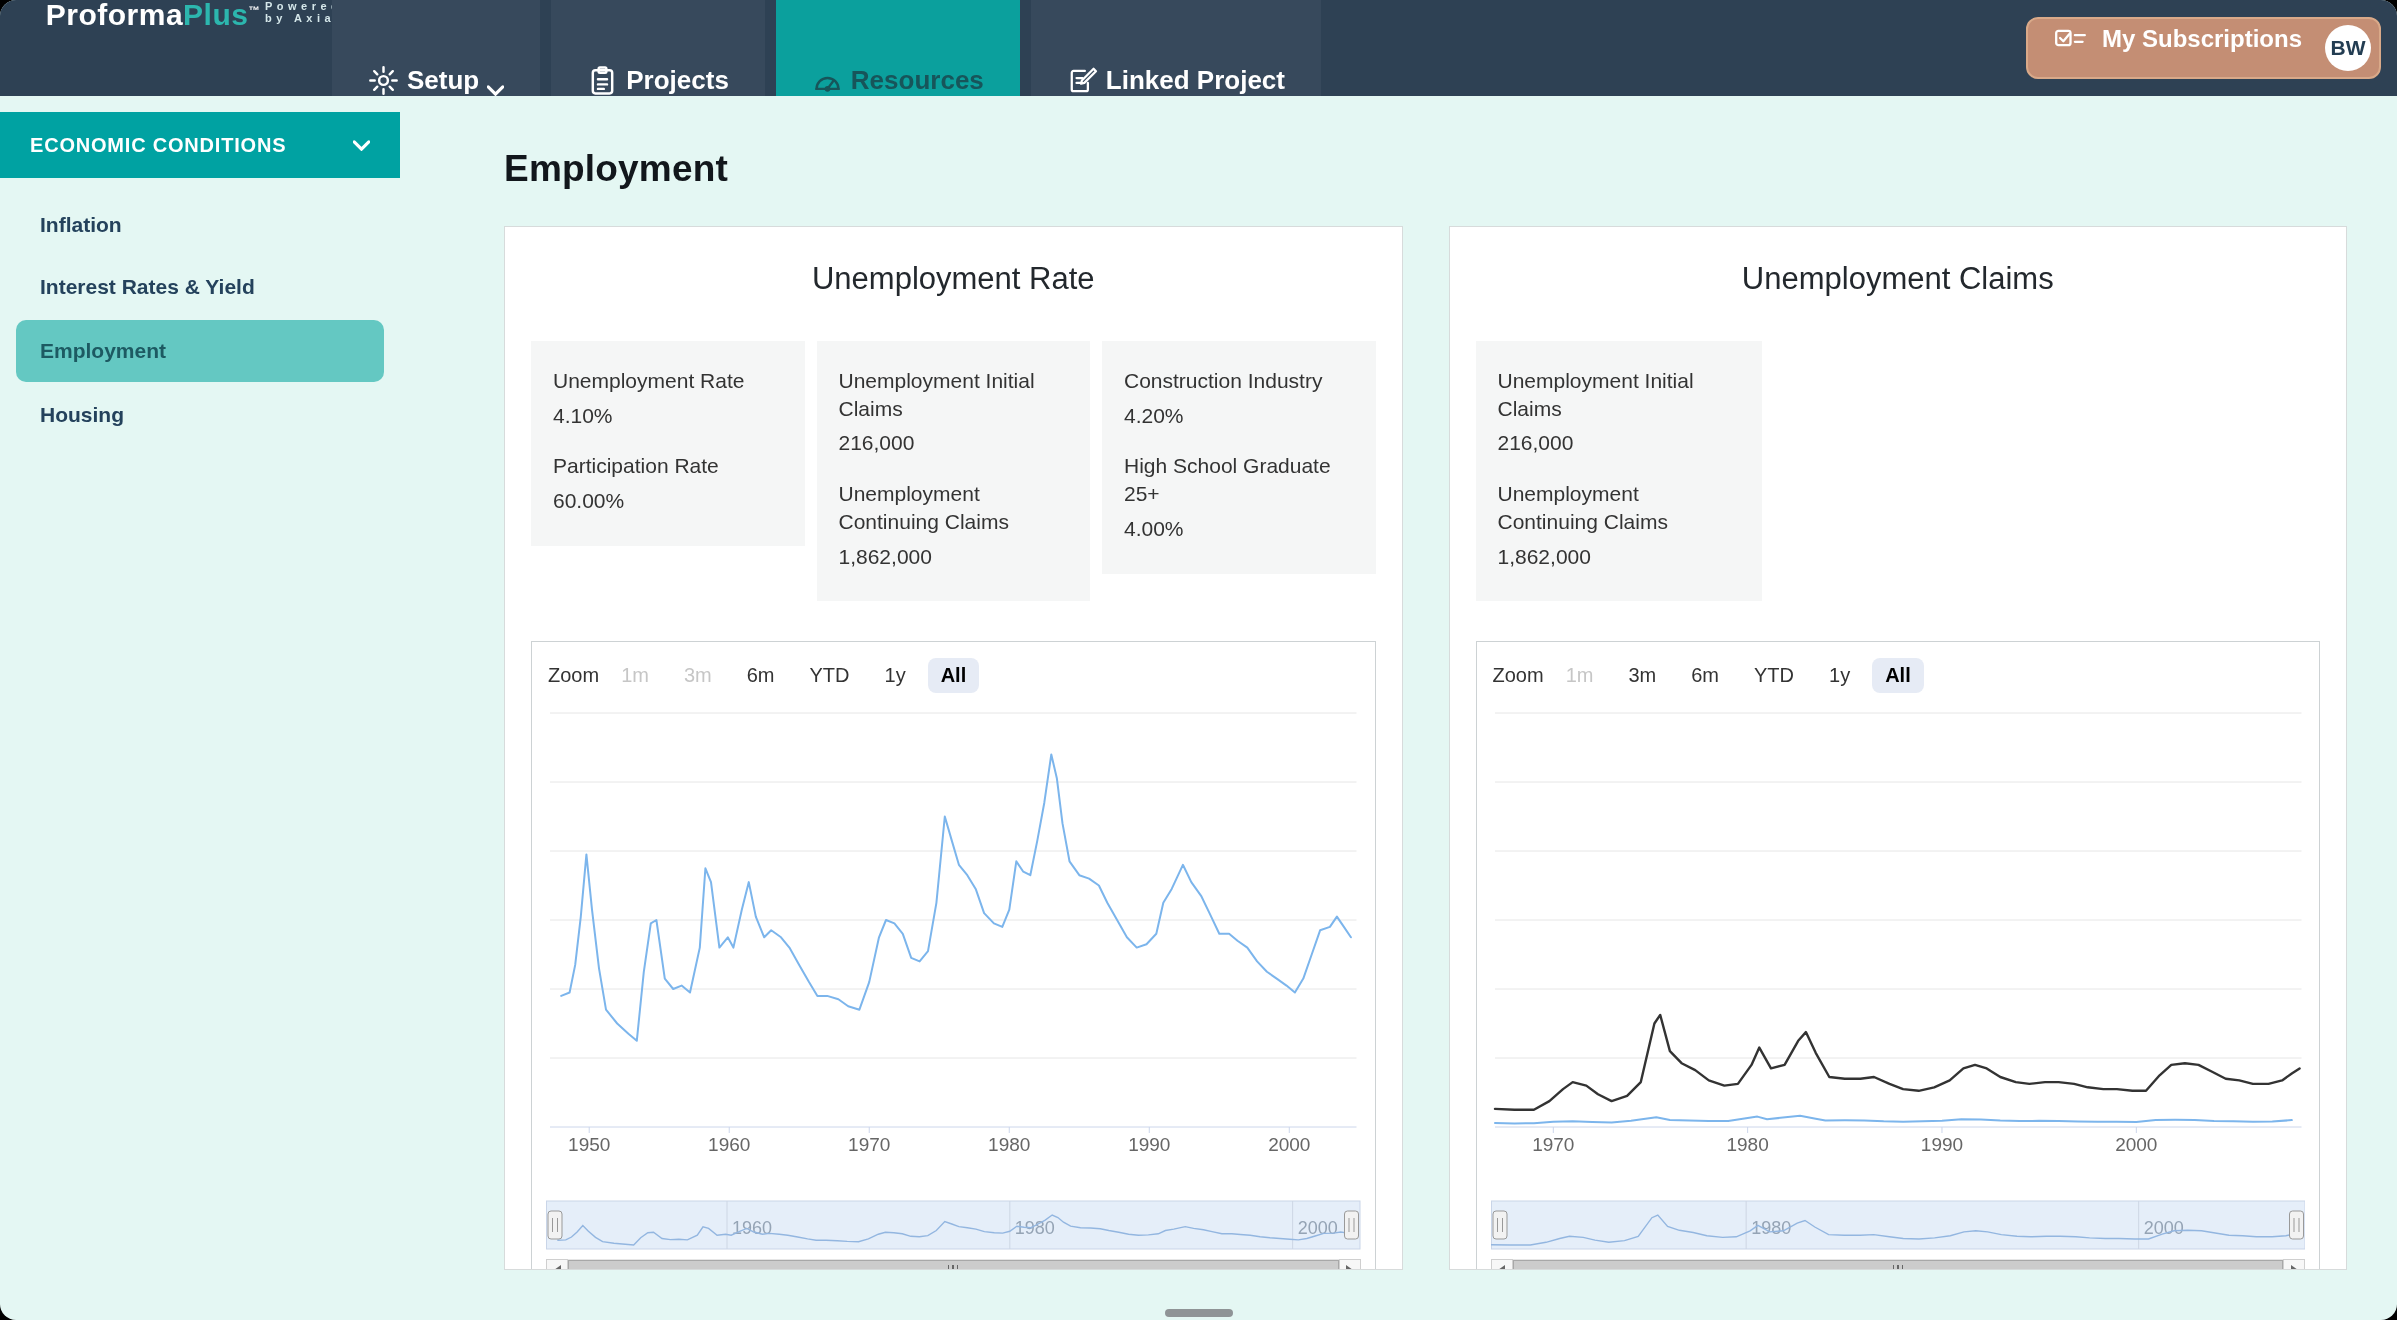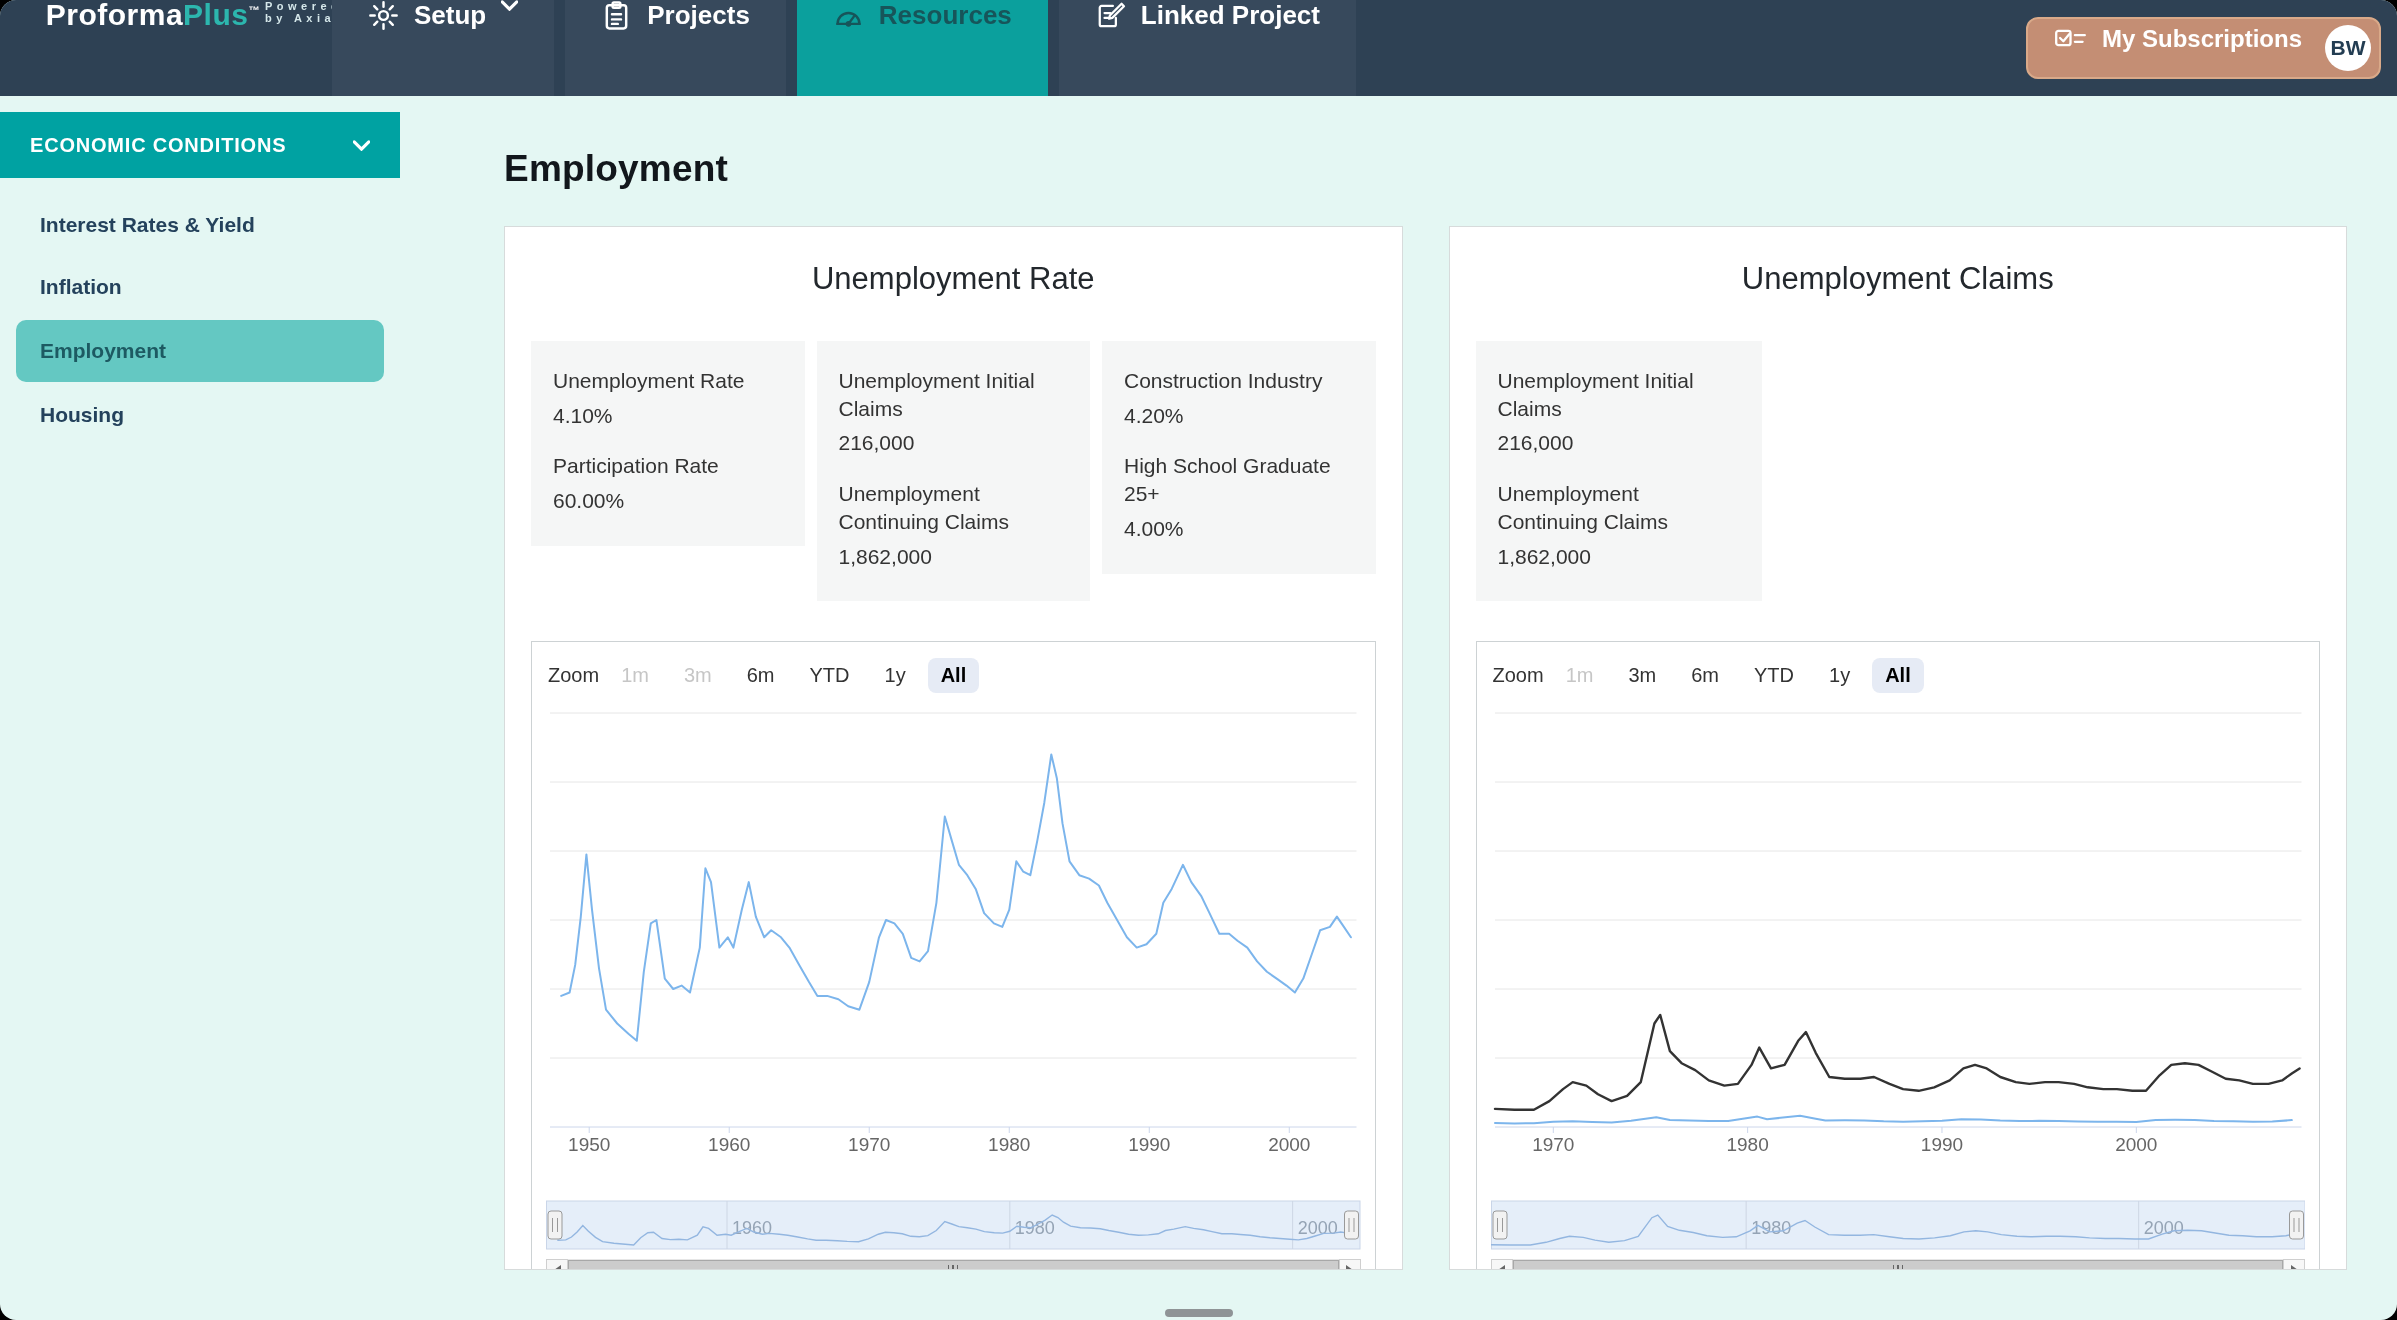--- a/index.html
+++ b/index.html
@@ -8,21 +8,21 @@
   svg text{font-family:"Liberation Sans","DejaVu Sans",sans-serif}
 
   
   .navbar{flex:0 0 96px;height:96px;background:#2e4154;display:flex;align-items:stretch}
   .logo{width:332px;padding-left:56px;display:flex;flex-direction:row;justify-content:center;gap:5px;cursor:pointer}
   .logo-row{font-size:30px;color:#fff;font-weight:600;letter-spacing:.5px;line-height:1}
   .brand2{color:#2cb6ae;font-weight:700}
   .tm{font-size:11px;vertical-align:super}
   .logo-sub{font-size:11px;color:#d5e7ea;letter-spacing:4.5px;font-weight:600}
   .nav{display:flex;align-items:stretch;gap:11px}
-  .nav-item{display:flex;align-items:flex-start;gap:15px;padding:0 36px;background:#37495c;color:#fff;font-size:26px;font-weight:600;cursor:pointer;white-space:nowrap}
+  .nav-item{display:flex;align-items:flex-end;gap:8px;padding:0 36px;background:#37495c;color:#fff;font-size:26px;font-weight:600;cursor:pointer;white-space:nowrap}
   .nav-item.active{background:#0ba09d;color:#17555a}
   .nicon{width:31px;height:31px;stroke:#fff;fill:none;stroke-width:1.9;stroke-linecap:round;stroke-linejoin:round}
   .nav-item.active .nicon{stroke:#17555a}
   .caret{width:17px;height:11px;stroke:#fff;fill:none;stroke-width:2.6;stroke-linecap:round}
   .nav-right{margin-left:auto;display:flex;align-items:center;padding-right:16px}
   .subs{display:flex;align-items:flex-start;gap:15px;background:#c48e74;border:2px solid #d9a989;border-radius:12px;padding:6px 8px 6px 26px;color:#fff;font-size:24px;font-weight:600;cursor:pointer}
   .sicon{width:33px;height:27px;stroke:#fff;fill:none;stroke-width:2.1;stroke-linecap:round;stroke-linejoin:round}
   .avatar{width:46px;height:46px;border-radius:50%;background:#fff;color:#233d52;font-weight:700;font-size:21px;display:flex;align-items:center;justify-content:center;margin-left:8px}
 
   
@@ -131,24 +131,24 @@
 
     <aside class="sidebar">
       <div class="side-head teal">
         <span>ECONOMIC CONDITIONS</span>
         <svg class="chev" viewBox="0 0 14 9">
             <polyline points="1,1.5 7,7.5 13,1.5" fill="none"></polyline>
           </svg>
       </div>
       <ul class="side-list">
         <li>
-            <span>Interest Rates &amp; Yield</span>
+            <span>Inflation</span>
           </li>
         <li>
-            <span>Inflation</span>
+            <span>Interest Rates &amp; Yield</span>
           </li>
         <li class="active">
             <span>Employment</span>
           </li>
         <li>
             <span>Housing</span>
           </li>
       </ul>
     </aside>
 

